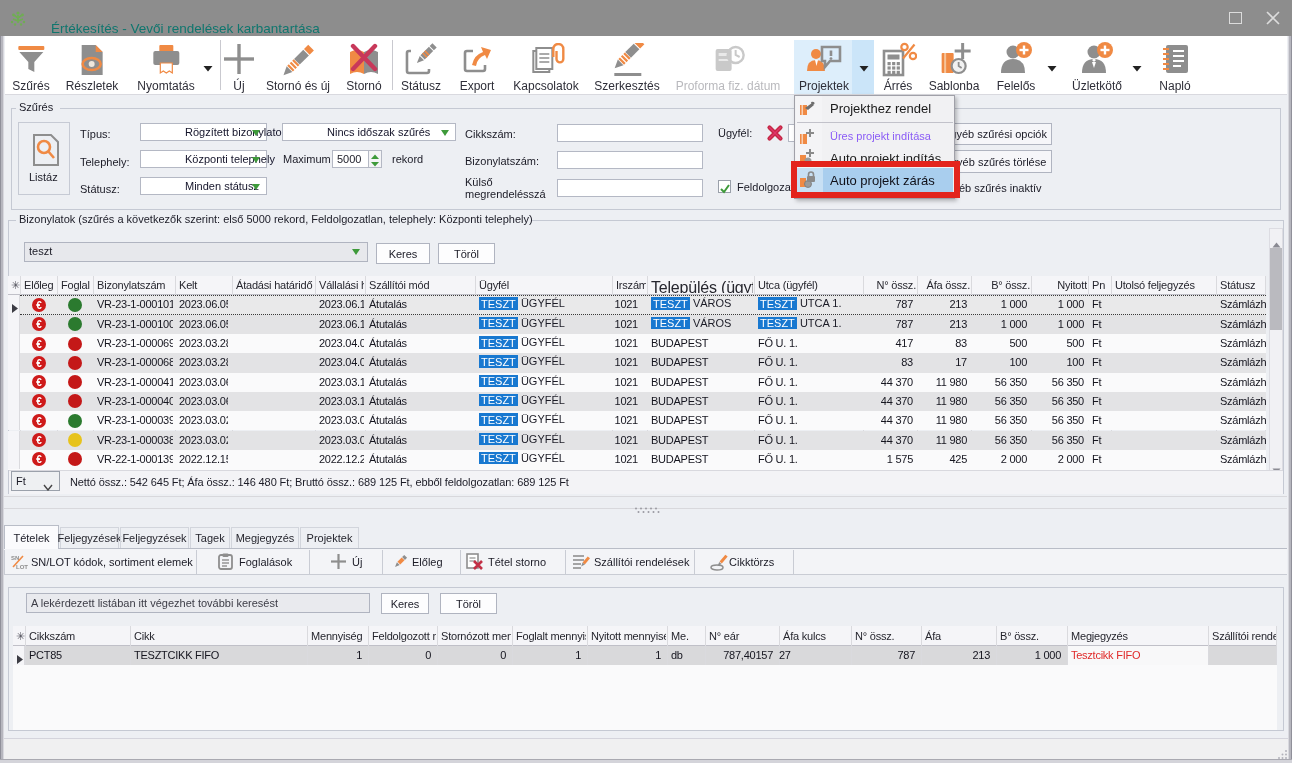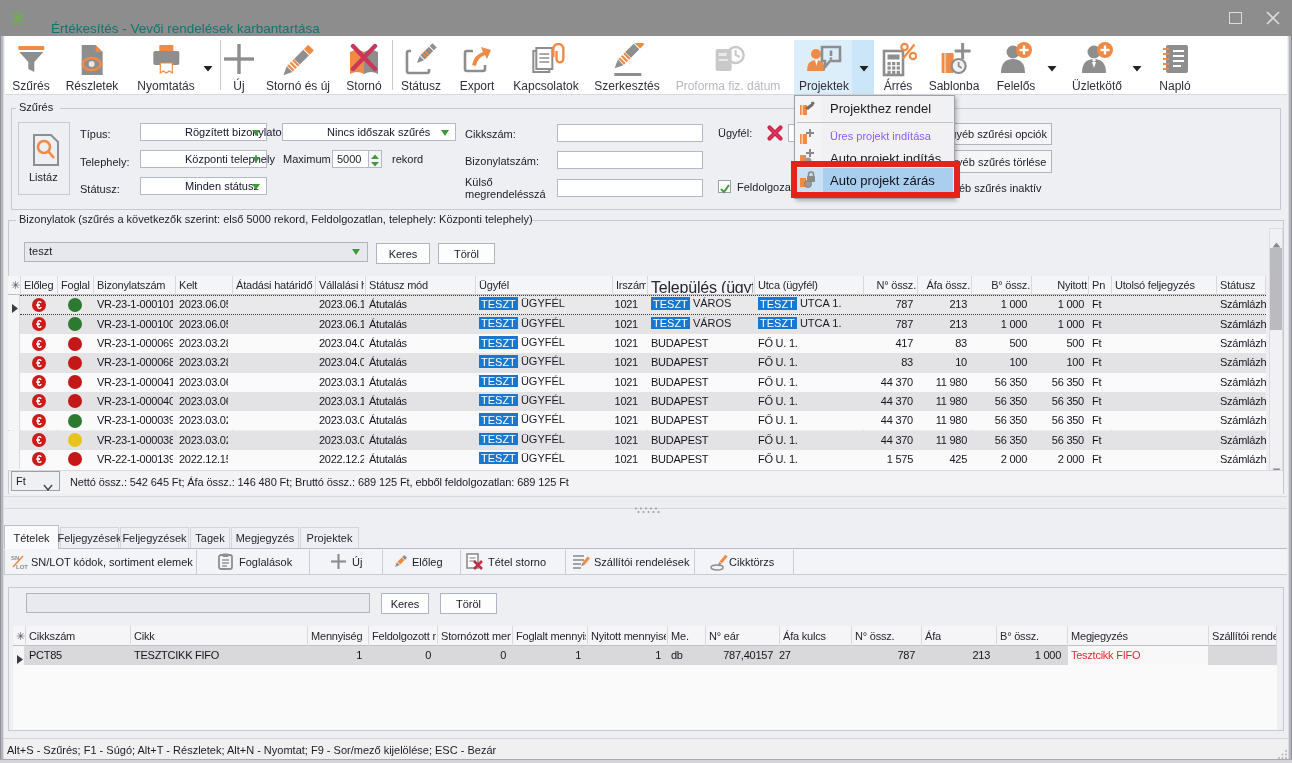--- a/index.html
+++ b/index.html
@@ -346,21 +346,21 @@
 <div class="btn" style="left:376px;top:243px;width:54px;height:21px;">Keres</div>
 <div class="btn" style="left:438px;top:243px;width:57px;height:21px;">Töröl</div>
 <div style="position:absolute;left:8px;top:276px;width:1258px;height:19px;background:#f5f5f8;border-bottom:1px solid #c0c0c8;"></div>
 <div style="position:absolute;left:11px;top:279px;width:9px;height:13px;font-size:11px;color:#55555f;">✳</div>
 <div style="position:absolute;left:24px;top:279px;width:32px;height:14px;font-size:11px;color:#26262e;overflow:hidden;white-space:nowrap;letter-spacing:-0.2px;">Előleg</div>
 <div style="position:absolute;left:61px;top:279px;width:31px;height:14px;font-size:11px;color:#26262e;overflow:hidden;white-space:nowrap;letter-spacing:-0.2px;">Foglal</div>
 <div style="position:absolute;left:97px;top:279px;width:77px;height:14px;font-size:11px;color:#26262e;overflow:hidden;white-space:nowrap;letter-spacing:-0.2px;">Bizonylatszám</div>
 <div style="position:absolute;left:179px;top:279px;width:52px;height:14px;font-size:11px;color:#26262e;overflow:hidden;white-space:nowrap;letter-spacing:-0.2px;">Kelt</div>
 <div style="position:absolute;left:236px;top:279px;width:78px;height:14px;font-size:11px;color:#26262e;overflow:hidden;white-space:nowrap;letter-spacing:-0.2px;">Átadási határidő</div>
 <div style="position:absolute;left:319px;top:279px;width:45px;height:14px;font-size:11px;color:#26262e;overflow:hidden;white-space:nowrap;letter-spacing:-0.2px;">Vállalási határidő</div>
-<div style="position:absolute;left:369px;top:279px;width:105px;height:14px;font-size:11px;color:#26262e;overflow:hidden;white-space:nowrap;letter-spacing:-0.2px;">Státusz mód</div>
+<div style="position:absolute;left:369px;top:279px;width:105px;height:14px;font-size:11px;color:#26262e;overflow:hidden;white-space:nowrap;letter-spacing:-0.2px;">Szállítói mód</div>
 <div style="position:absolute;left:479px;top:279px;width:132px;height:14px;font-size:11px;color:#26262e;overflow:hidden;white-space:nowrap;letter-spacing:-0.2px;">Ügyfél</div>
 <div style="position:absolute;left:616px;top:279px;width:30px;height:14px;font-size:11px;color:#26262e;overflow:hidden;white-space:nowrap;letter-spacing:-0.2px;text-align:right;">Irszám</div>
 <div style="position:absolute;left:651px;top:279px;width:102px;height:14px;font-size:16px;color:#26262e;overflow:hidden;white-space:nowrap;letter-spacing:-0.2px;">Település (ügyfél)</div>
 <div style="position:absolute;left:758px;top:279px;width:104px;height:14px;font-size:11px;color:#26262e;overflow:hidden;white-space:nowrap;letter-spacing:-0.2px;">Utca (ügyfél)</div>
 <div style="position:absolute;left:867px;top:279px;width:49px;height:14px;font-size:11px;color:#26262e;overflow:hidden;white-space:nowrap;letter-spacing:-0.2px;text-align:right;">N° össz.</div>
 <div style="position:absolute;left:921px;top:279px;width:49px;height:14px;font-size:11px;color:#26262e;overflow:hidden;white-space:nowrap;letter-spacing:-0.2px;text-align:right;">Áfa össz.</div>
 <div style="position:absolute;left:975px;top:279px;width:55px;height:14px;font-size:11px;color:#26262e;overflow:hidden;white-space:nowrap;letter-spacing:-0.2px;text-align:right;">B° össz.</div>
 <div style="position:absolute;left:1035px;top:279px;width:52px;height:14px;font-size:11px;color:#26262e;overflow:hidden;white-space:nowrap;letter-spacing:-0.2px;text-align:right;">Nyitott</div>
 <div style="position:absolute;left:1092px;top:279px;width:18px;height:14px;font-size:11px;color:#26262e;overflow:hidden;white-space:nowrap;letter-spacing:-0.2px;">Pn</div>
 <div style="position:absolute;left:1115px;top:279px;width:100px;height:14px;font-size:11px;color:#26262e;overflow:hidden;white-space:nowrap;letter-spacing:-0.2px;">Utolsó feljegyzés</div>
@@ -467,21 +467,21 @@
       </svg></div>
 <div style="position:absolute;left:97px;top:356.29999999999995px;width:76px;height:14px;font-size:11px;overflow:hidden;white-space:nowrap;letter-spacing:-0.25px;color:#15151f;">VR-23-1-000068</div>
 <div style="position:absolute;left:179px;top:356.29999999999995px;width:49px;height:14px;font-size:11px;overflow:hidden;white-space:nowrap;letter-spacing:-0.25px;color:#15151f;">2023.03.28</div>
 <div style="position:absolute;left:319px;top:356.29999999999995px;width:45px;height:14px;font-size:11px;overflow:hidden;white-space:nowrap;letter-spacing:-0.25px;color:#15151f;">2023.04.07</div>
 <div style="position:absolute;left:369px;top:356.29999999999995px;width:100px;height:14px;font-size:11px;overflow:hidden;white-space:nowrap;letter-spacing:-0.25px;color:#15151f;">Átutalás</div>
 <div style="position:absolute;left:479px;top:355.29999999999995px;width:134px;height:15px;font-size:11px;white-space:nowrap;overflow:hidden;"><span style="background:#1878d0;color:#fff;padding:0.5px 2px;">TESZT</span> <span>ÜGYFÉL</span></div>
 <div style="position:absolute;left:610px;top:356.29999999999995px;width:28px;height:14px;font-size:11px;overflow:hidden;white-space:nowrap;letter-spacing:-0.25px;color:#15151f;text-align:right;">1021</div>
 <div style="position:absolute;left:651px;top:356.29999999999995px;width:100px;height:14px;font-size:11px;overflow:hidden;white-space:nowrap;letter-spacing:-0.25px;color:#15151f;">BUDAPEST</div>
 <div style="position:absolute;left:758px;top:356.29999999999995px;width:100px;height:14px;font-size:11px;overflow:hidden;white-space:nowrap;letter-spacing:-0.25px;color:#15151f;">FŐ U. 1.</div>
 <div style="position:absolute;left:863px;top:356.29999999999995px;width:50px;height:14px;font-size:11px;overflow:hidden;white-space:nowrap;letter-spacing:-0.25px;color:#15151f;text-align:right;">83</div>
-<div style="position:absolute;left:917px;top:356.29999999999995px;width:50px;height:14px;font-size:11px;overflow:hidden;white-space:nowrap;letter-spacing:-0.25px;color:#15151f;text-align:right;">10</div>
+<div style="position:absolute;left:917px;top:356.29999999999995px;width:50px;height:14px;font-size:11px;overflow:hidden;white-space:nowrap;letter-spacing:-0.25px;color:#15151f;text-align:right;">17</div>
 <div style="position:absolute;left:971px;top:356.29999999999995px;width:56px;height:14px;font-size:11px;overflow:hidden;white-space:nowrap;letter-spacing:-0.25px;color:#15151f;text-align:right;">100</div>
 <div style="position:absolute;left:1031px;top:356.29999999999995px;width:53px;height:14px;font-size:11px;overflow:hidden;white-space:nowrap;letter-spacing:-0.25px;color:#15151f;text-align:right;">100</div>
 <div style="position:absolute;left:1092px;top:356.29999999999995px;width:18px;height:14px;font-size:11px;overflow:hidden;white-space:nowrap;letter-spacing:-0.25px;color:#15151f;">Ft</div>
 <div style="position:absolute;left:1220px;top:356.29999999999995px;width:46px;height:14px;font-size:11px;overflow:hidden;white-space:nowrap;letter-spacing:-0.25px;color:#15151f;">Számlázható</div>
 <div style="position:absolute;left:8px;top:372.59999999999997px;width:12px;height:19.3px;background:#f5f5f8;border-right:1px solid #dadade;"></div>
 <div style="position:absolute;left:20px;top:372.59999999999997px;width:1246px;height:19.3px;background:#fafafb;"></div>
 <div style="position:absolute;left:32px;top:375.09999999999997px;width:0px;height:0px;"><svg width="14" height="14" viewBox="0 0 14 14">
         <circle cx="7" cy="7" r="7" fill="#ce1a1a"></circle>
         <text x="7" y="10.5" font-size="10" font-weight="bold" fill="#fff" text-anchor="middle" font-family="Liberation Sans,sans-serif">€</text>
       </svg></div>
@@ -689,20 +689,21 @@
 <div style="position:absolute;left:710px;top:554px;width:0px;height:0px;"><svg width="18" height="17" viewBox="0 0 18 17">
         <ellipse cx="7" cy="13.5" rx="6" ry="2.5" fill="none" stroke="#8e8e8e" stroke-width="1.5"></ellipse>
         <g transform="rotate(40 12 7)">
           <rect x="10.5" y="0" width="3" height="9" fill="#f08a44"></rect>
           <path d="M10.5 9.5 L12 14 L13.5 9.5 Z" fill="#8e8e8e"></path>
         </g>
       </svg></div>
 <div style="position:absolute;left:729px;top:556px;width:70px;height:12px;font-size:11px;">Cikktörzs</div>
 <div style="position:absolute;left:8px;top:587px;width:1276px;height:144px;border:1px solid #c5c9d3;"></div>
 <div style="position:absolute;left:26px;top:593px;width:344px;height:20px;background:#e9eaee;border:1px solid #b0b4c0;"></div>
+<div style="position:absolute;left:31px;top:597px;width:330px;height:12px;font-size:11px;color:#3c3c46;">A lekérdezett listában itt végezhet további keresést</div>
 <div class="btn" style="left:381px;top:593px;width:48px;height:21px;">Keres</div>
 <div class="btn" style="left:440px;top:593px;width:57px;height:21px;">Töröl</div>
 <div style="position:absolute;left:13px;top:626px;width:1264px;height:20px;background:#f5f5f8;border-bottom:1px solid #c0c0c8;"></div>
 <div style="position:absolute;left:16px;top:630px;width:9px;height:13px;font-size:11px;color:#55555f;">✳</div>
 <div style="position:absolute;left:29px;top:630px;width:100px;height:14px;font-size:11px;color:#26262e;overflow:hidden;white-space:nowrap;letter-spacing:-0.2px;">Cikkszám</div>
 <div style="position:absolute;left:134px;top:630px;width:172px;height:14px;font-size:11px;color:#26262e;overflow:hidden;white-space:nowrap;letter-spacing:-0.2px;">Cikk</div>
 <div style="position:absolute;left:311px;top:630px;width:56px;height:14px;font-size:11px;color:#26262e;overflow:hidden;white-space:nowrap;letter-spacing:-0.2px;">Mennyiség</div>
 <div style="position:absolute;left:372px;top:630px;width:64px;height:14px;font-size:11px;color:#26262e;overflow:hidden;white-space:nowrap;letter-spacing:-0.2px;">Feldolgozott mennyiség</div>
 <div style="position:absolute;left:441px;top:630px;width:70px;height:14px;font-size:11px;color:#26262e;overflow:hidden;white-space:nowrap;letter-spacing:-0.2px;">Stornózott mennyiség</div>
 <div style="position:absolute;left:516px;top:630px;width:70px;height:14px;font-size:11px;color:#26262e;overflow:hidden;white-space:nowrap;letter-spacing:-0.2px;">Foglalt mennyiség</div>
@@ -747,21 +748,20 @@
 <div style="position:absolute;left:671px;top:649px;width:30px;height:14px;font-size:11px;overflow:hidden;white-space:nowrap;letter-spacing:-0.25px;color:#15151f;">db</div>
 <div style="position:absolute;left:705px;top:649px;width:68px;height:14px;font-size:11px;overflow:hidden;white-space:nowrap;letter-spacing:-0.25px;color:#15151f;text-align:right;">787,40157</div>
 <div style="position:absolute;left:779px;top:649px;width:66px;height:14px;font-size:11px;overflow:hidden;white-space:nowrap;letter-spacing:-0.25px;color:#15151f;">27</div>
 <div style="position:absolute;left:851px;top:649px;width:64px;height:14px;font-size:11px;overflow:hidden;white-space:nowrap;letter-spacing:-0.25px;color:#15151f;text-align:right;">787</div>
 <div style="position:absolute;left:921px;top:649px;width:69px;height:14px;font-size:11px;overflow:hidden;white-space:nowrap;letter-spacing:-0.25px;color:#15151f;text-align:right;">213</div>
 <div style="position:absolute;left:996px;top:649px;width:65px;height:14px;font-size:11px;overflow:hidden;white-space:nowrap;letter-spacing:-0.25px;color:#15151f;text-align:right;">1 000</div>
 <div style="position:absolute;left:1071px;top:649px;width:120px;height:14px;font-size:11px;overflow:hidden;white-space:nowrap;letter-spacing:-0.25px;color:#e02a2a;">Tesztcikk FIFO</div>
 <div style="position:absolute;left:13px;top:665px;width:1264px;height:65px;background:#fafafb;"></div>
 <div style="position:absolute;left:4px;top:738px;width:1284px;height:1px;background:#d4d4dc;"></div>
 <div style="position:absolute;left:4px;top:739px;width:1284px;height:20px;background:#f0f0f1;"></div>
-<div style="position:absolute;left:7px;top:744px;width:800px;height:12px;font-size:11px;">Alt+S - Szűrés; F1 - Súgó; Alt+T - Részletek; Alt+N - Nyomtat; F9 - Sor/mező kijelölése; ESC - Bezár</div>
 <div style="position:absolute;left:1276px;top:746px;width:0px;height:0px;"><svg width="12" height="12" viewBox="0 0 12 12">
         <circle cx="10.0" cy="10.0" r="1" fill="#b2b2ba"></circle>
         <circle cx="10.0" cy="6.5" r="1" fill="#b2b2ba"></circle>
         <circle cx="10.0" cy="3.0" r="1" fill="#b2b2ba"></circle>
         <circle cx="6.5" cy="10.0" r="1" fill="#b2b2ba"></circle>
         <circle cx="6.5" cy="6.5" r="1" fill="#b2b2ba"></circle>
         <circle cx="3.0" cy="10.0" r="1" fill="#b2b2ba"></circle>
       </svg></div>
 <div style="position:absolute;left:794px;top:95px;width:161px;height:104px;background:#f1f1f3;border:1px solid #a0a0a8;box-shadow:2px 2px 4px rgba(0,0,0,0.25);"></div>
 <div style="position:absolute;left:796px;top:96px;width:26px;height:101px;background:#f4f4f6;"></div>

